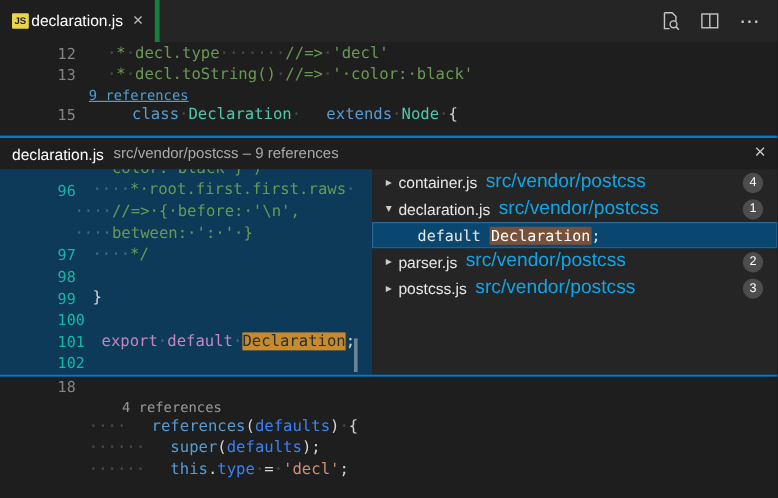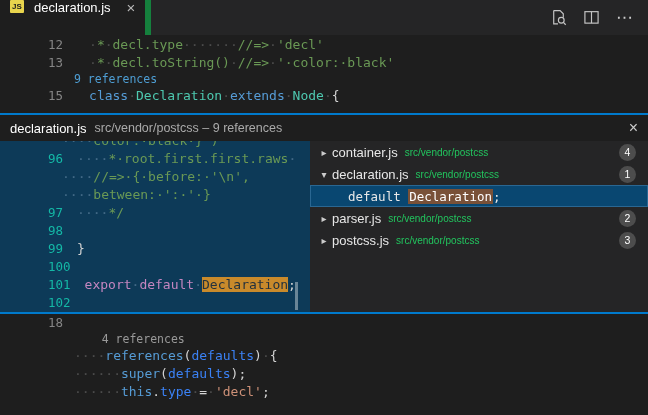--- a/index.html
+++ b/index.html
@@ -3,50 +3,50 @@
 <meta charset="utf-8">
 <style>
   * { margin:0; padding:0; box-sizing:border-box; }
   html,body { width:648px; height:415px; overflow:hidden; background:#1e1e1e;
               font-family:"Liberation Sans", sans-serif; }
 
   .window { width:648px; height:415px; display:flex; flex-direction:column; background:#1e1e1e; }
 
   
   .tab-bar { height:35px; background:#252526; display:flex; align-items:stretch; flex:0 0 35px; }
-  .tab { display:flex; align-items:flex-start; gap:10px; padding:0 10px; background:#1e1e1e;
-         border-right:6px solid #15803d; cursor:pointer; }
+  .tab { display:flex; align-items:center; gap:2px; padding:0 10px; background:#1e1e1e;
+         border-right:4px solid #15803d; cursor:pointer; }
   .js-badge { width:14px; height:13px; background:#e8d44d; color:#1e1e1e; font-size:8px;
               font-weight:bold; display:flex; align-items:center; justify-content:center; border-radius:1px; }
   .tab-label { color:#ffffff; font-size:13px; }
   .tab-close { color:#b9b9b9; font-size:15px; margin-left:6px; line-height:1; }
   .tab-actions { margin-left:auto; display:flex; align-items:center; gap:16px; padding-right:14px; }
   .action-icon { display:flex; align-items:center; cursor:pointer; }
   .more-glyph { color:#cccccc; font-size:17px; letter-spacing:1px; line-height:1; }
 
   
   .code-block { background:#1e1e1e; font-family:"DejaVu Sans Mono", monospace; font-size:13px; }
   #editor-top { padding-top:1px; }
   .code-line { display:flex; height:18px; line-height:18px; white-space:pre; }
   .gutter { flex:0 0 60px; padding-right:26px; text-align:right; color:#858585; font-size:12.5px;padding-left:48px; }
   .line-text { white-space:pre; }
   .codelens-row { height:15px; line-height:15px; font-size:11.5px; }
   .codelens-row .gutter { visibility:hidden; }
 
   .t-ws   { color:rgba(255,255,255,0.20); }
   .t-cm   { color:#6a9955; }
-  .t-kw   { color:#569cd6; }
+  .t-kw   { color:#569cd6;margin-left:21px; }
   .t-ctl  { color:#c586c0; }
   .t-type { color:#4ec9b0; }
   .t-str  { color:#ce9178; }
   .t-var  { color:#3b82f6; }
   .t-fg   { color:#d4d4d4; }
   .t-pad  { visibility:hidden; }
   .t-lens { color:#999999;margin-top:45px; }
-  .t-lens-link { color:#4e9ed4; cursor:pointer; }
+  .t-lens-link { color:#4e9ed4; text-decoration:underline; cursor:pointer; }
   .t-match { background:#c98a2b; color:#23313d; }
 
   
   .peek { margin-top:8px; border-top:2px solid #007acc; border-bottom:2px solid #007acc;
           flex:0 0 196px; display:flex; flex-direction:column; }
   .peek-header { height:26px; flex:0 0 26px; background:#1e1e1e; display:flex; align-items:center;
                  padding:0 10px; gap:8px; }
   .peek-title { color:#ffffff; font-size:13px; }
   .peek-desc { color:#aaaaaa; font-size:12.5px; }
   .peek-close { margin-left:auto; color:#cccccc; font-size:16px; line-height:1; cursor:pointer; }
@@ -58,21 +58,21 @@
   .peek-editor .t-ws { color:rgba(200,225,250,0.28); }
   .clip-row { margin-top:-9px; }
   .peek-scrollbar { position:absolute; right:12px; bottom:2px; width:3px; height:28px;
                     background:rgba(255,255,255,0.38); }
 
   .peek-results { flex:1; background:#252526; overflow:hidden; }
   .result-row { height:22px; display:flex; align-items:center; position:relative; cursor:pointer; }
   .file-row { padding-left:6px; }
   .chevron { width:16px; color:#cccccc; font-size:10px; text-align:center; flex:0 0 16px; }
   .fname { color:#e7e7e7; font-size:13px; margin-right:7px; white-space:nowrap; }
-  .fpath { color:#22c55e; font-size:10px; white-space:nowrap; }
+  .fpath { color:#0ea5e9; font-size:16px; white-space:nowrap; }
   .badge { position:absolute; right:12px; top:2.5px; width:17px; height:17px; border-radius:50%;
            background:#4d4d4d; color:#ffffff; font-size:10.5px; display:flex; align-items:center;
            justify-content:center; }
   .ref-row { padding-left:38px; font-family:"DejaVu Sans Mono", monospace; font-size:12.5px;
              color:#cfcfcf; white-space:pre; }
   .ref-row.selected { background:#094771; box-shadow:inset 0 0 0 1px rgba(130,185,235,0.28); color:#e8e8e8; }
   .ref-match { background:rgba(234,92,0,0.50); color:#ffffff; padding:0 1px; }
 </style>
 </head>
 <body>

